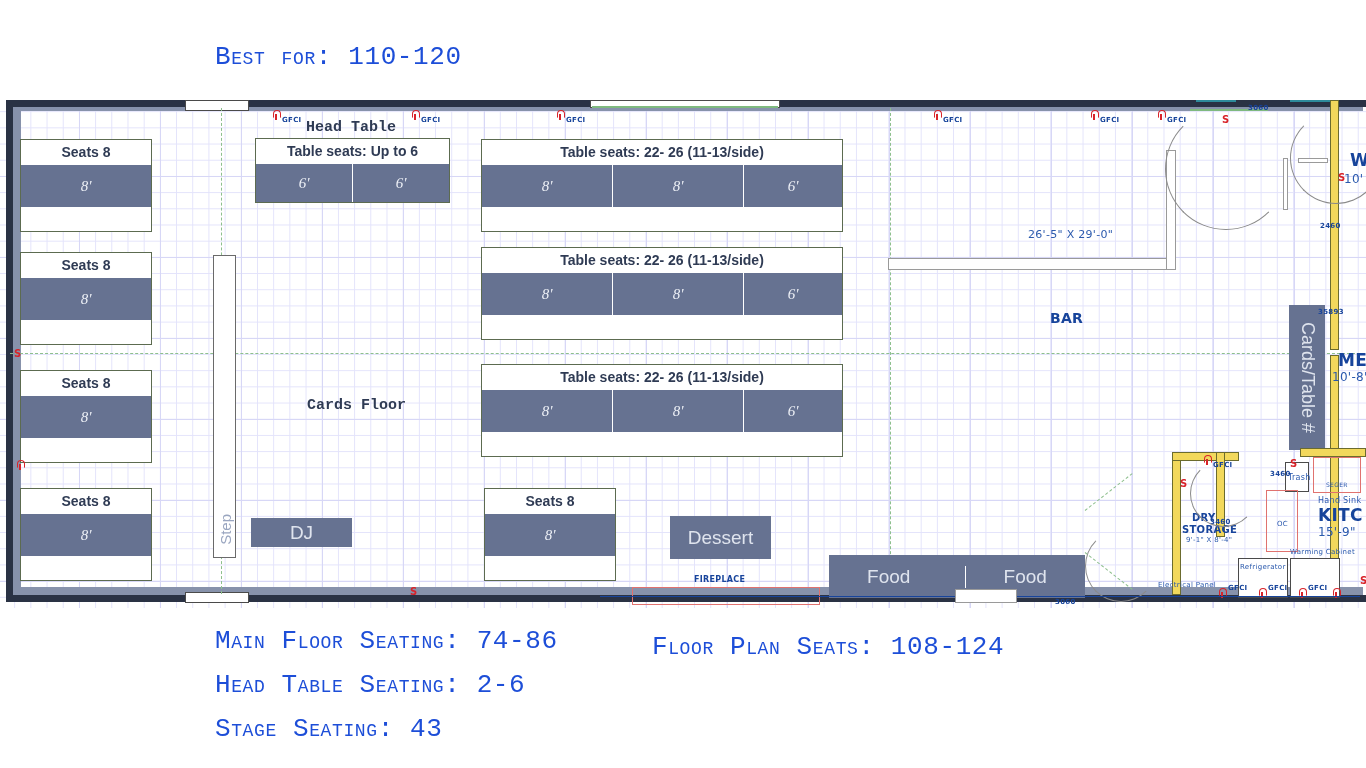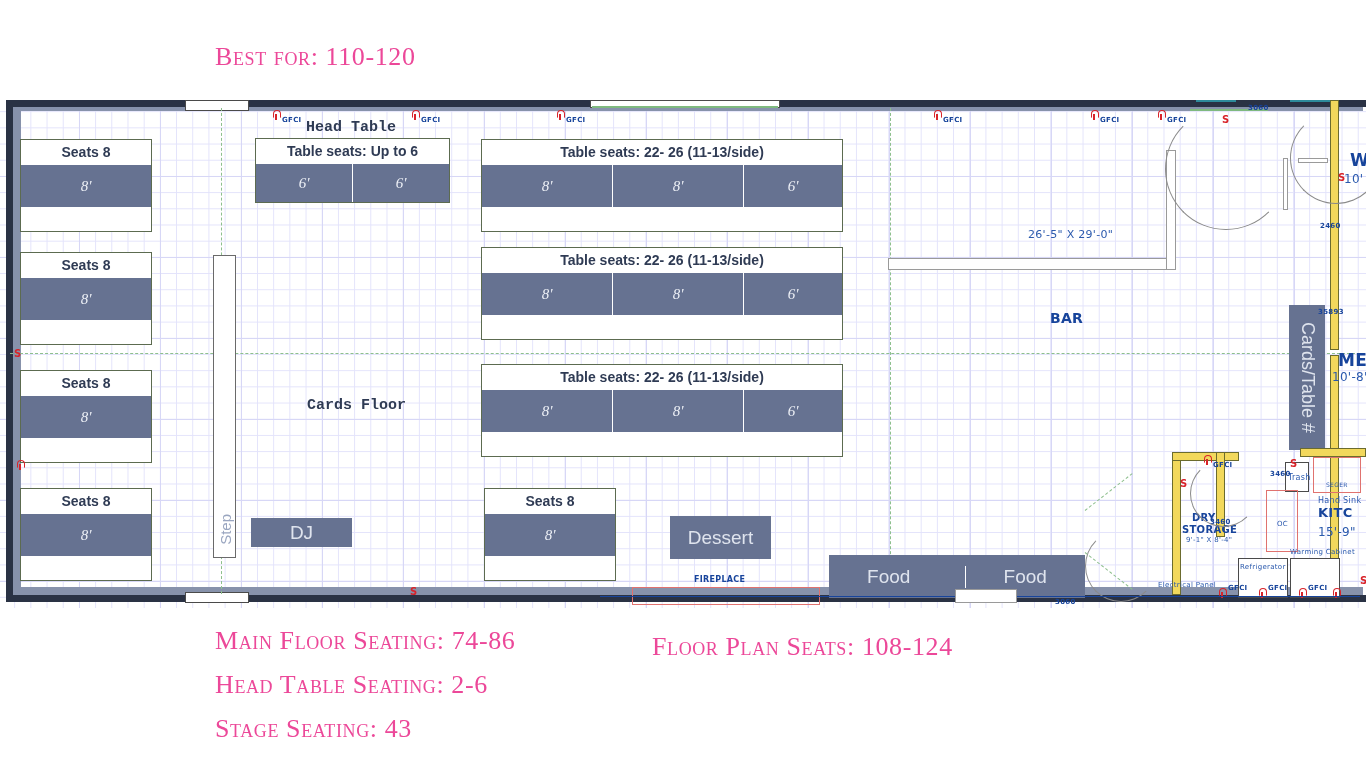--- a/index.html
+++ b/index.html
@@ -4,21 +4,21 @@
 <style>
   html,body{margin:0;padding:0;}
   body{
     width:1366px;height:768px;background:#ffffff;overflow:hidden;
     font-family:"Liberation Sans",sans-serif;
     position:relative;
   }
 
   
   .cap{
-    position:absolute;color:#ec4899;font-family:Liberation Serif, serif;
+    position:absolute;color:#1d4ed8;font-family:Liberation Mono, monospace;
     font-variant:small-caps;letter-spacing:.6px;white-space:nowrap;
   }
   #cap-best{ left:215px; top:42px; font-size:26px; }
   #cap-main{ left:215px; top:626px; font-size:26px; }
   #cap-head{ left:215px; top:670px; font-size:26px; }
   #cap-stage{ left:215px; top:714px; font-size:26px; }
   #cap-floorplan{ left:652px; top:632px; font-size:26px; }
 
   
   #plan{
@@ -286,21 +286,21 @@
   <div class="ywall" style="left:1172px;top:352px;width:67px;height:9px;"></div>
   <div class="ywall" style="left:1216px;top:352px;width:9px;height:85px;"></div>
   <div class="ywall" style="left:1330px;top:0px;width:9px;height:250px;"></div>
   <div class="ywall" style="left:1330px;top:255px;width:9px;height:243px;"></div>
   <div class="ywall" style="left:1300px;top:348px;width:66px;height:9px;"></div>
 
   <div class="cad" style="left:1192px;top:412px;font-size:10px;">DRY</div>
   <div class="cad" style="left:1182px;top:424px;font-size:10px;">STORAGE</div>
   <div class="cad cad-thin" style="left:1186px;top:436px;font-size:7px;">9'-1" X 8'-4"</div>
 
-  <div class="cad" style="left:1318px;top:405px;font-size:13px;">KITC</div>
+  <div class="cad" style="left:1318px;top:405px;font-size:17px;">KITC</div>
   <div class="cad cad-thin" style="left:1318px;top:425px;font-size:12px;">15'-9"</div>
 
   <div class="rectout-dk" style="left:1285px;top:362px;width:24px;height:30px;"></div>
   <div class="cad cad-thin" style="left:1288px;top:373px;font-size:8px;">Trash</div>
 
   <div class="rectout-red" style="left:1313px;top:357px;width:48px;height:36px;"></div>
   <div class="cad cad-thin" style="left:1326px;top:381px;font-size:6px;">SEGER</div>
   <div class="cad cad-thin" style="left:1318px;top:396px;font-size:8px;">Hand Sink</div>
 
   <div class="rectout-red" style="left:1266px;top:390px;width:32px;height:62px;"></div>

